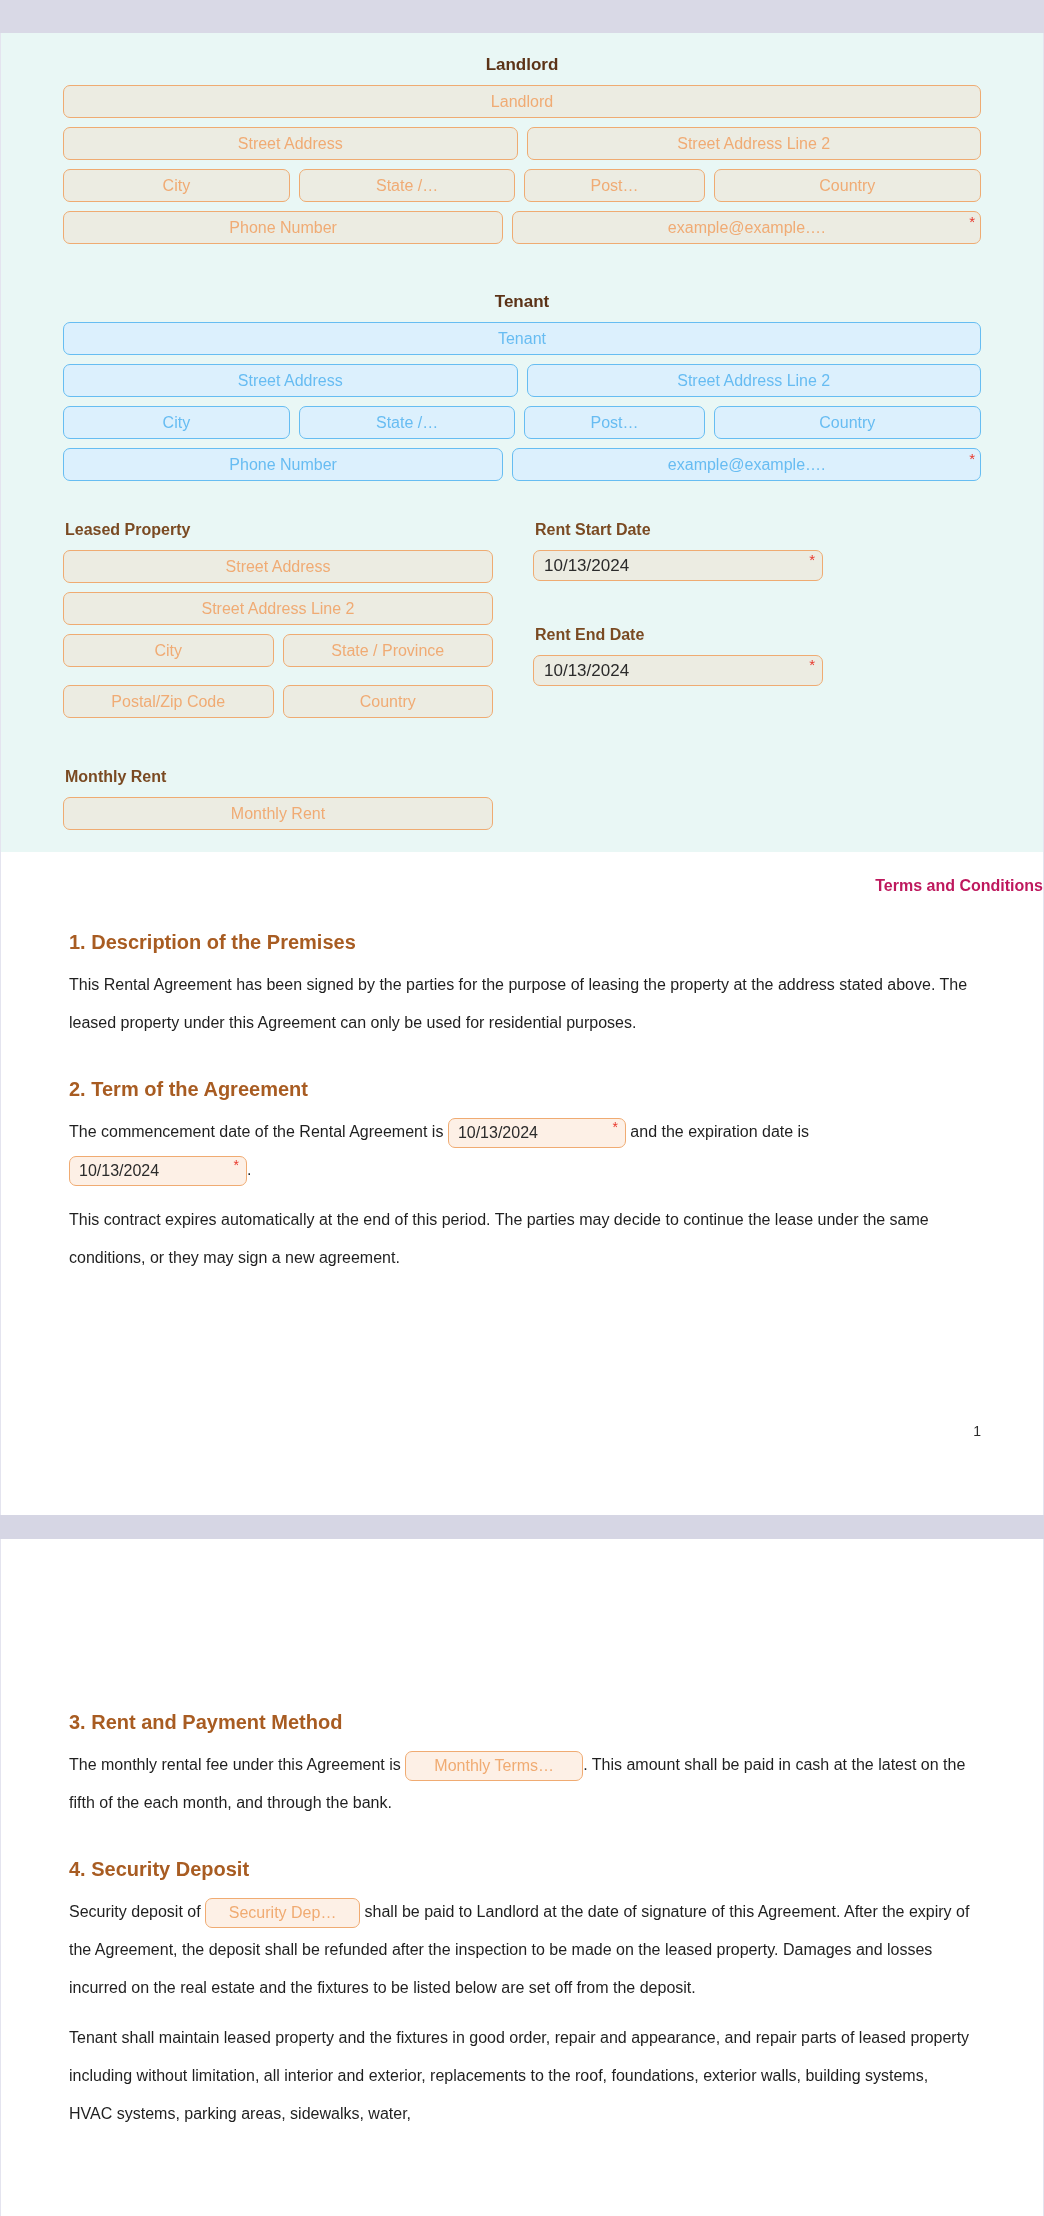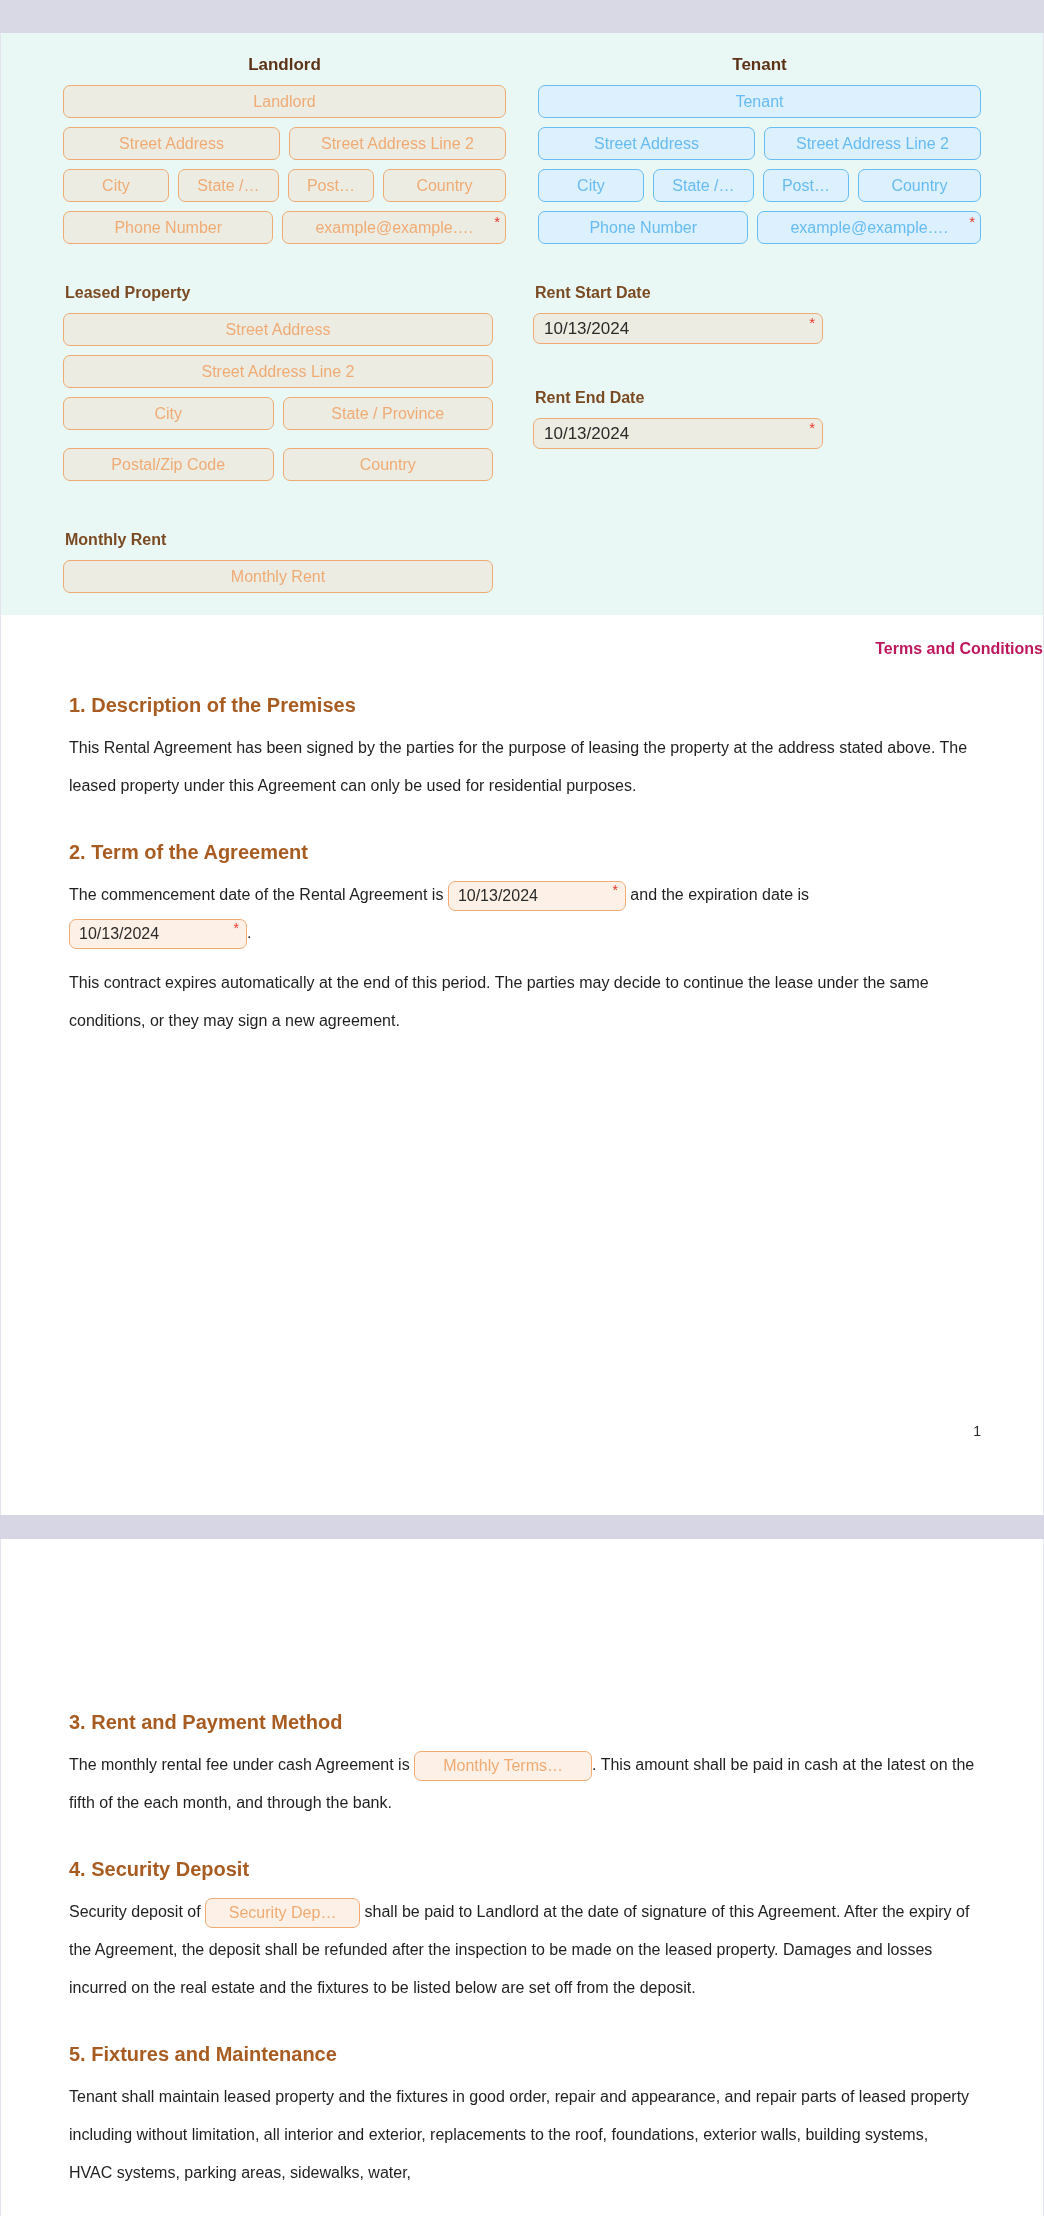--- a/index.html
+++ b/index.html
@@ -45,21 +45,22 @@
   .form-panel {
     margin-top: 33px;
     background: #e9f7f5;
     padding: 0 0 22px 0;
     width: 100%;
   }
 
   .party-row {
     display: flex;
     padding: 22px 62px 0 62px;
-    gap: 32px;
+    gap: 48px;
+    flex-direction: column;
   }
   .party-col { flex: 1 1 0; min-width: 0; }
 
   .party-heading {
     text-align: center;
     color: #5c3317;
     font-size: 17px;
     font-weight: bold;
     margin: 0 0 10px 0;
   }
@@ -323,26 +324,25 @@
   </div>
 
   <div class="page-gap"></div>
 
   <div class="page" id="page-2">
     <div class="page2-top-pad"></div>
 
     <div class="terms-body">
 
       <h3 class="sec-head" style="margin-top:0">3. Rent and Payment Method</h3>
-      <p class="para"><span>The monthly rental fee under cash Agreement is</span>
+      <p class="para"><span>The monthly rental fee under this Agreement is</span>
         <span class="inline-fld ph w-rent">Monthly Terms…</span><span>. This amount shall be paid in cash at the latest on the fifth of the each month, and through the bank.</span></p>
 
       <h3 class="sec-head">4. Security Deposit</h3>
       <p class="para"><span>Security deposit of</span>
         <span class="inline-fld ph w-dep">Security Dep…</span>
         <span>shall be paid to Landlord at the date of signature of this Agreement. After the expiry of the Agreement, the deposit shall be refunded after the inspection to be made on the leased property. Damages and losses incurred on the real estate and the fixtures to be listed below are set off from the deposit.</span></p>
 
-      <h3 class="sec-head">5. Fixtures and Maintenance</h3>
       <p class="para">Tenant shall maintain leased property and the fixtures in good order, repair and appearance, and repair parts of leased property including without limitation, all interior and exterior, replacements to the roof, foundations, exterior walls, building systems, HVAC systems, parking areas, sidewalks, water,</p>
     </div>
   </div>
 
 </div>
 
 </body></html>

